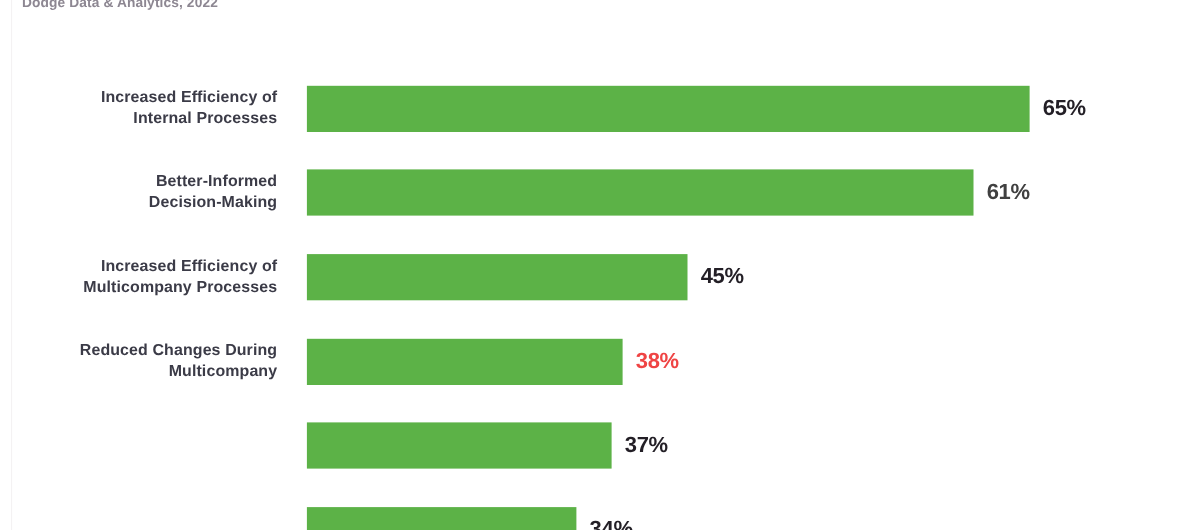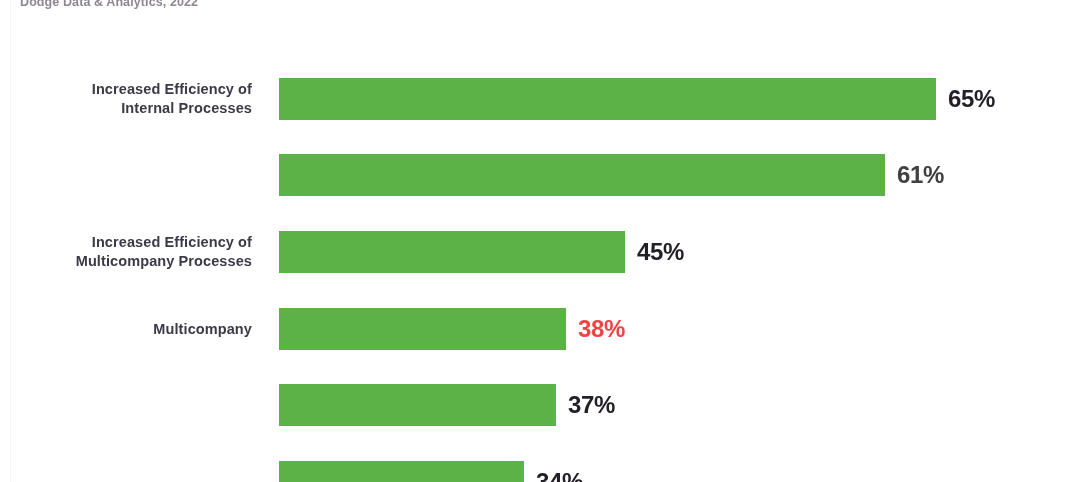--- a/index.html
+++ b/index.html
@@ -72,21 +72,21 @@
     height: 42px;
   }
   .bar {
     height: 42px;
     background: #5cb247;
   }
   .value-label {
     position: absolute;
     top: 50%;
     transform: translateY(-50%);
-    font-size: 24px;
+    font-size: 20px;
     font-weight: 700;
     color: #231f26;
     letter-spacing: -0.3px;
     white-space: nowrap;
   }
 </style>
 </head>
 <body>
 
 <div class="page">
@@ -100,37 +100,42 @@
         <div class="cat-label">
           <span class="ln">Increased Efficiency of</span>
           <span class="ln">Internal Processes</span>
         </div>
         <div class="bar-track">
           <div class="bar" style="width: 657px; background: rgb(92, 178, 71);"></div>
         </div>
         <div class="value-label" style="left: 948px; color: rgb(35, 31, 38);">65%</div>
       </div>
       <div class="row" style="top: 136px;">
+        <div class="cat-label">
+          <span class="ln">Better-Informed</span>
+          <span class="ln">Decision-Making</span>
+        </div>
         <div class="bar-track">
           <div class="bar" style="width: 606px; background: rgb(92, 178, 71);"></div>
         </div>
         <div class="value-label" style="left: 897px; color: #404040;">61%</div>
       </div>
       <div class="row" style="top: 213px;">
         <div class="cat-label">
           <span class="ln">Increased Efficiency of</span>
           <span class="ln">Multicompany Processes</span>
         </div>
         <div class="bar-track">
           <div class="bar" style="width: 346px; background: rgb(92, 178, 71);"></div>
         </div>
         <div class="value-label" style="left: 637px; color: rgb(35, 31, 38);">45%</div>
       </div>
       <div class="row" style="top: 290px;">
         <div class="cat-label">
+          <span class="ln">Reduced Changes During</span>
           <span class="ln">Multicompany</span>
         </div>
         <div class="bar-track">
           <div class="bar" style="width: 287px; background: rgb(92, 178, 71);"></div>
         </div>
         <div class="value-label" style="left: 578px; color: #ef4444;">38%</div>
       </div>
       <div class="row" style="top: 366px;">
         <div class="bar-track">
           <div class="bar" style="width: 277px; background: rgb(92, 178, 71);"></div>

